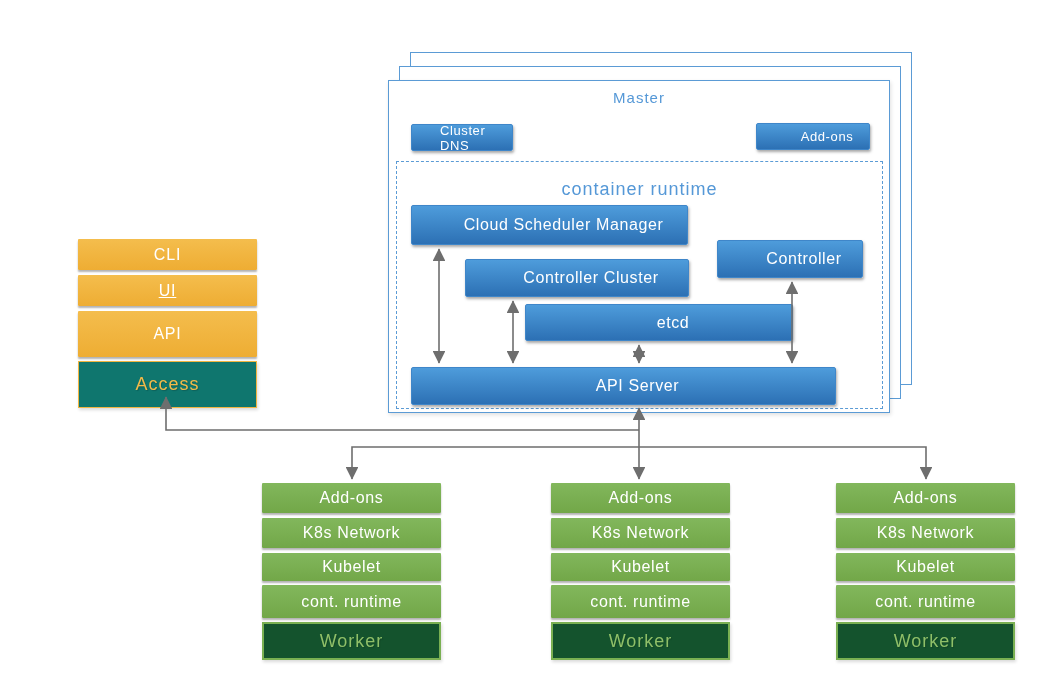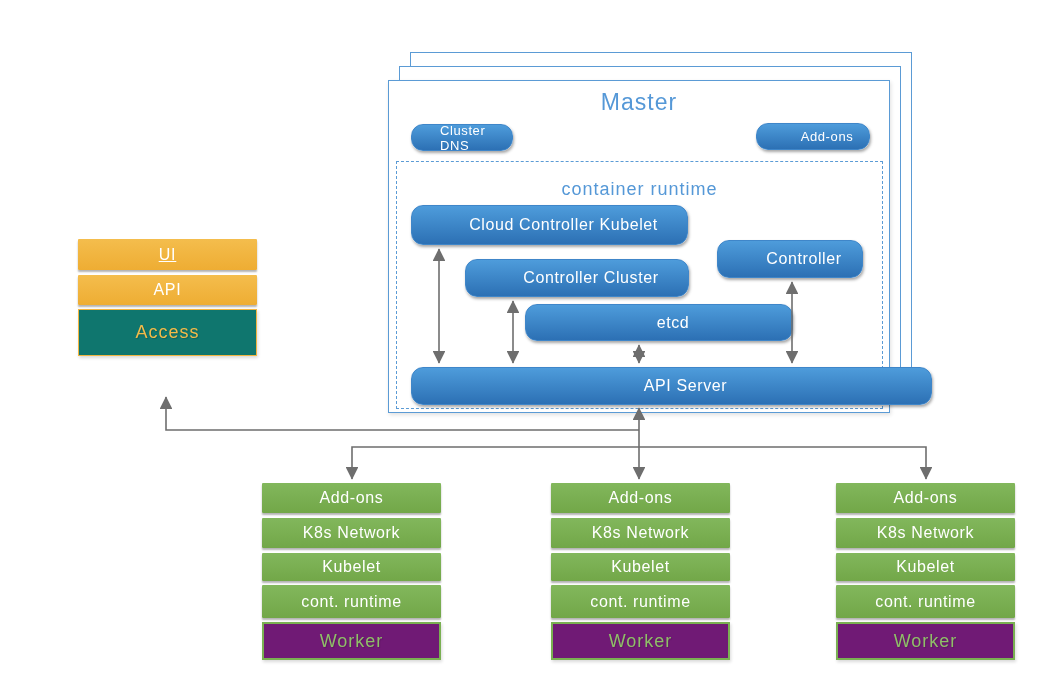--- a/index.html
+++ b/index.html
@@ -10,28 +10,28 @@
   }
   *{margin:0;padding:0;box-sizing:border-box;}
   html,body{background:#ffffff;}
   body{font-family:"Liberation Sans", sans-serif; width:1040px; height:690px; position:relative; overflow:hidden;}
 
   .abs{position:absolute;}
 
   
   .master-layer{background:#fff; border:1.5px solid var(--blue-line);}
   .master-main{background:#fff; border:1.5px solid var(--blue-line); box-shadow:1px 2px 4px rgba(0,0,0,0.12);}
-  .master-title{color:var(--blue-text); font-size:23px; letter-spacing:1px; text-align:center;}
+  .master-title{color:var(--blue-text); font-size:15px; letter-spacing:1px; text-align:center;}
 
   .dashed-box{border:1.5px dashed var(--blue-line); background:transparent;}
   .cr-title{color:var(--blue-text); font-size:18px; letter-spacing:1px; text-align:center;}
 
   .bluebox{
     background:linear-gradient(to bottom, var(--blue-top), var(--blue-bot));
-    border:1px solid #3f86c9; border-radius:12px;
+    border:1px solid #3f86c9; border-radius:2px;
     color:#fff; display:flex; align-items:center; justify-content:center;
     letter-spacing:0.6px; box-shadow:1px 2px 3px rgba(0,0,0,0.35);padding-left:28px;
   }
   .bluebox.small{font-size:13px;}
   .bluebox.med{font-size:16px;}
 
   
   .stack{display:flex; flex-direction:column;}
   .orangebox{
     background:linear-gradient(to bottom, var(--orange-top), var(--orange-bot));
@@ -48,21 +48,21 @@
   }
 
   
   .greenbox{
     background:linear-gradient(to bottom, var(--green-top), var(--green-bot));
     color:#fff; font-size:16px; letter-spacing:0.6px;
     display:flex; align-items:center; justify-content:center;
     box-shadow:0 2px 2px rgba(0,0,0,0.3); border-radius:1px;
   }
   .worker-frame{
-    background:#701a75; border:2px solid var(--green-line);
+    background:#14532d; border:2px solid var(--green-line);
     color:var(--green-text); font-size:18px; letter-spacing:1px;
     display:flex; align-items:center; justify-content:center;
     text-shadow:1px 1px 1px rgba(0,0,0,0.15);
     box-shadow:1px 2px 3px rgba(0,0,0,0.15);
   }
 
   svg.wires{position:absolute; left:0; top:0; pointer-events:none;}
 </style>
 </head>
 <body>
@@ -72,29 +72,30 @@
 <div class="abs master-main" style="left:388px; top:80px; width:502px; height:333px;"></div>
 
 <div class="abs master-title" style="left:388px; top:89px; width:502px;">Master</div>
 
 <div class="abs bluebox small" style="left:411px; top:124px; width:102px; height:27px;">Cluster DNS</div>
 <div class="abs bluebox small" style="left:756px; top:123px; width:114px; height:27px;">Add-ons</div>
 
 <div class="abs dashed-box" style="left:396px; top:161px; width:487px; height:248px;"></div>
 <div class="abs cr-title" style="left:396px; top:173px; width:487px;margin-top:6px;">container runtime</div>
 
-<div class="abs bluebox med" style="left:411px; top:205px; width:277px; height:40px;">Cloud Controller Kubelet</div>
+<div class="abs bluebox med" style="left:411px; top:205px; width:277px; height:40px;">Cloud Scheduler Manager</div>
 <div class="abs bluebox med" style="left:465px; top:259px; width:224px; height:38px;">Controller Cluster</div>
 <div class="abs bluebox med" style="left:717px; top:240px; width:146px; height:38px;">Controller</div>
 <div class="abs bluebox med" style="left:525px; top:304px; width:268px; height:37px;">etcd</div>
-<div class="abs bluebox med" style="left:411px; top:367px; width:521px; height:38px;">API Server</div>
+<div class="abs bluebox med" style="left:411px; top:367px; width:425px; height:38px;">API Server</div>
 
 <div class="abs stack" style="left:78px; top:239px; width:179px;">
+  <div class="orangebox" style="height:31px; margin-bottom:5px;">CLI</div>
   <div class="orangebox" style="height:31px; margin-bottom:5px;text-decoration:underline;">UI</div>
-  <div class="orangebox" style="height:30px; margin-bottom:4px;">API</div>
+  <div class="orangebox" style="height:46px; margin-bottom:4px;">API</div>
   <div class="access-frame" style="height:47px;">Access</div>
 </div>
 
 <div class="abs stack" style="left:262px; top:483px; width:179px;">
   <div class="greenbox" style="height:30px; margin-bottom:5px;">Add-ons</div>
   <div class="greenbox" style="height:30px; margin-bottom:5px;">K8s Network</div>
   <div class="greenbox" style="height:28px; margin-bottom:4px;">Kubelet</div>
   <div class="greenbox" style="height:33px; margin-bottom:4px;">cont. runtime</div>
   <div class="worker-frame" style="height:38px;">Worker</div>
 </div>

